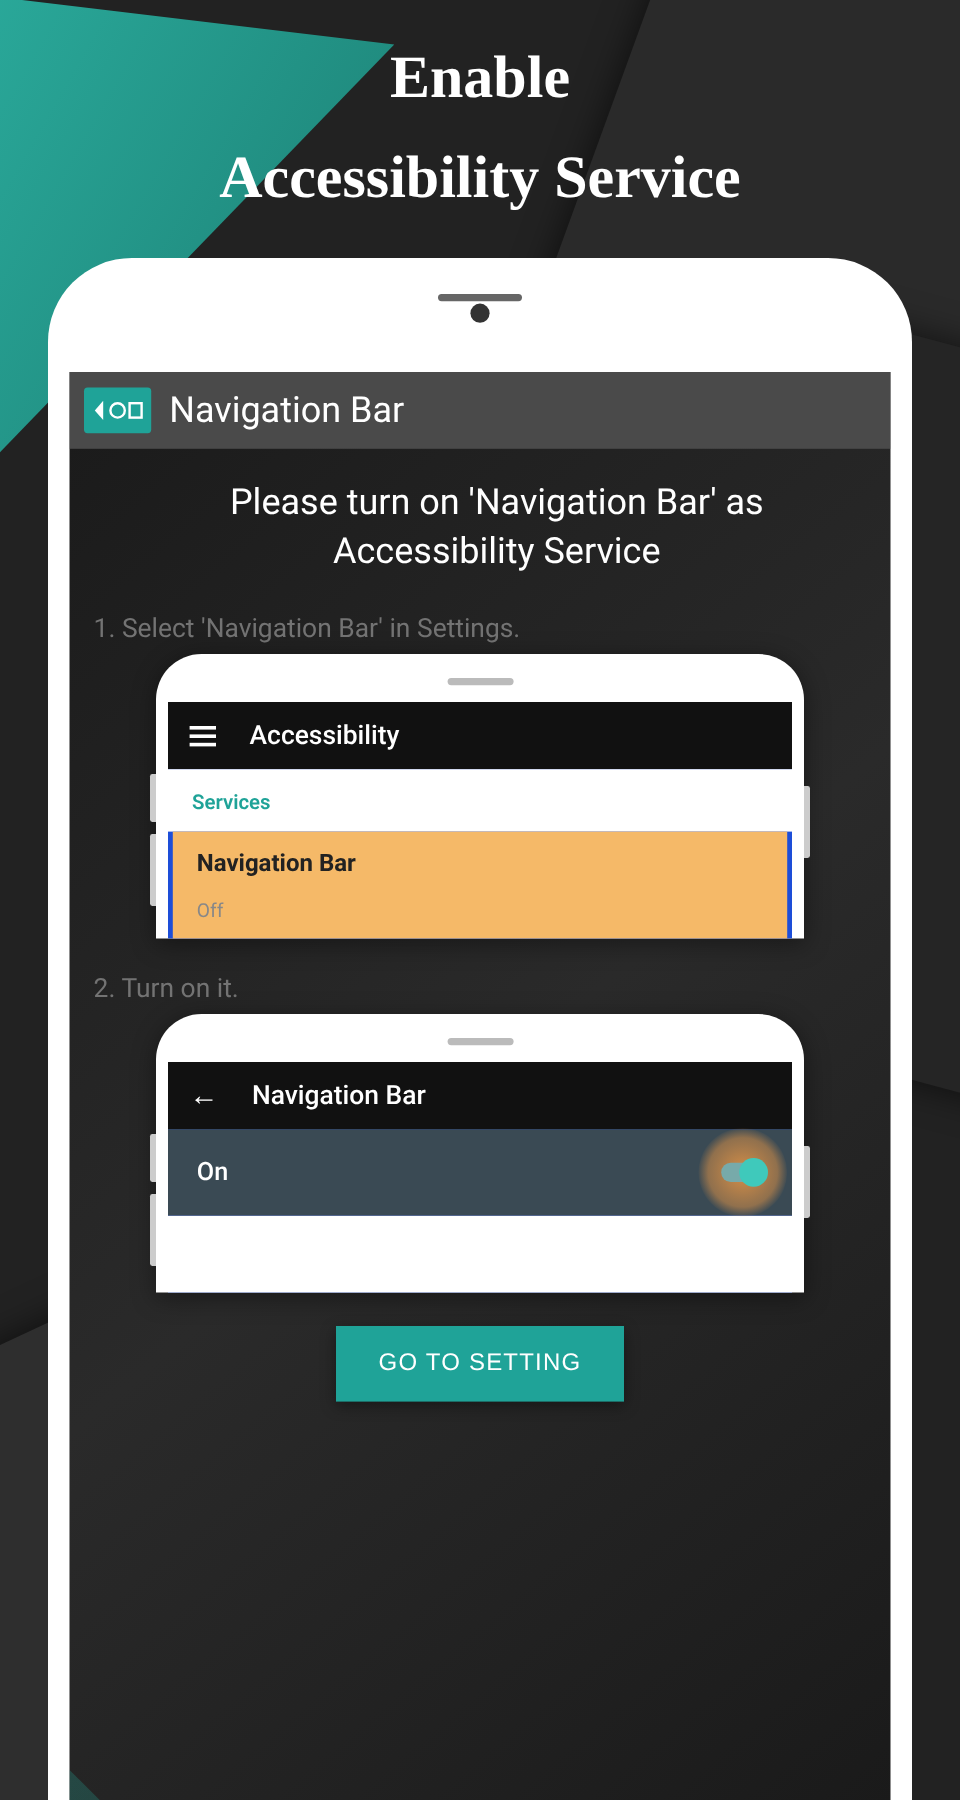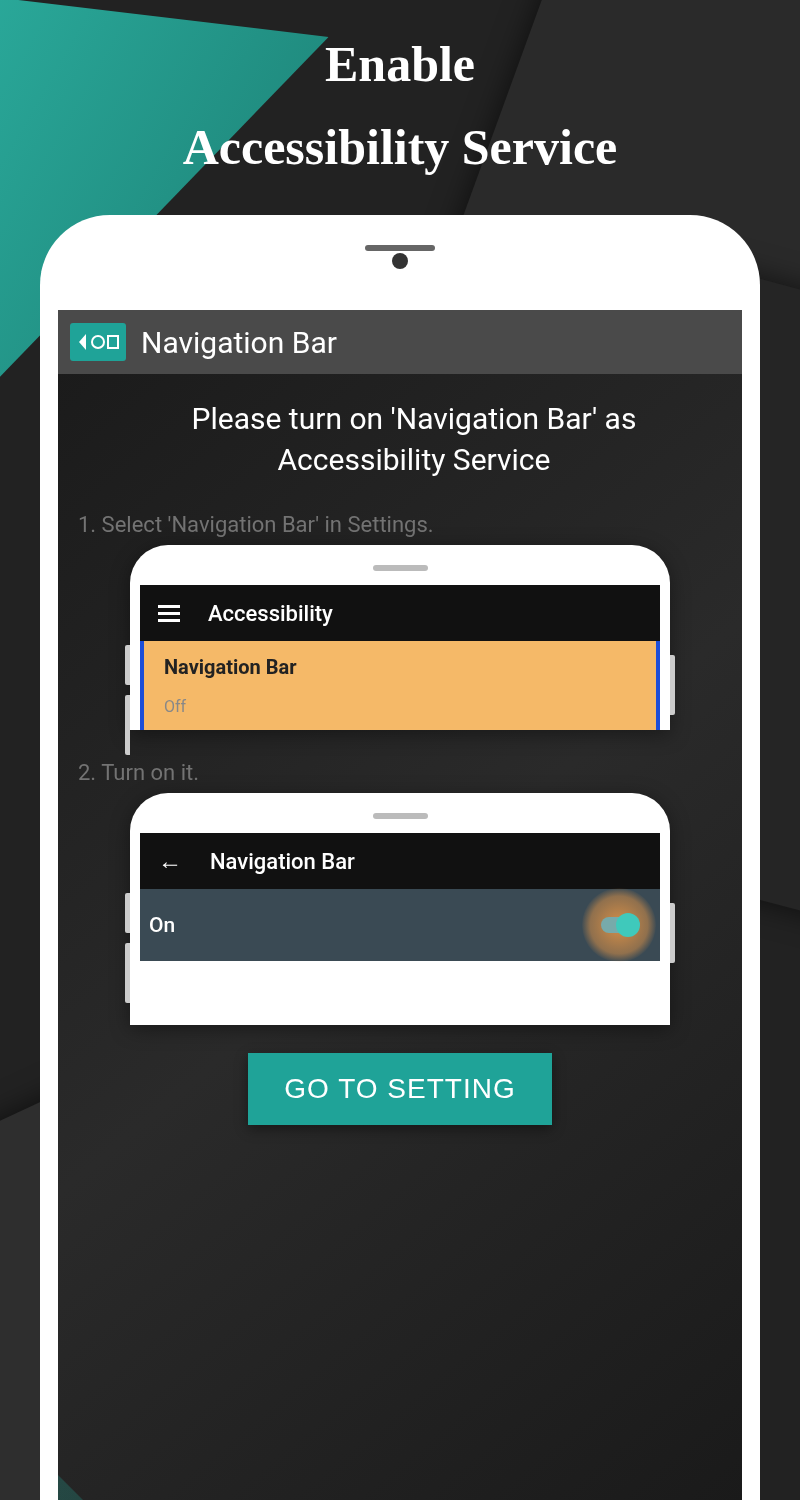--- a/index.html
+++ b/index.html
@@ -164,21 +164,21 @@
   margin: 0 4px 4px;
 }
 .highlight-row .n { font-size:20px; font-weight:700; color:#222; }
 .highlight-row .s { font-size:16px; color:#888; margin-top:18px;}
 
 .toggle-row {
   background: #3a4a54;
   height: 72px;
   display: flex;
   align-items: center;
-  padding: 0 9px;
+  padding: 0 24px;
   position: relative;
 }
 .toggle-label { color:#fff; font-size:21px; font-weight:500; }
 .toggle-highlight {
   position: absolute;
   right: 4px; top: 50%;
   transform: translateY(-50%);
   width: 74px; height: 74px;
   background: radial-gradient(circle, rgba(230,150,70,0.9) 0%, rgba(230,150,70,0.5) 55%, rgba(230,150,70,0) 72%);
   border-radius: 50%;
@@ -193,21 +193,21 @@
 }
 .white-pad { background:#fff; height:64px; }
 
 .go-btn {
   position: relative;
   display: block;
   margin: 28px auto 0;
   background: #1fa398;
   color: #fff;
   border: none;
-  font-size: 28px;
+  font-size: 20px;
   letter-spacing: 1px;
   padding: 20px 36px;
   cursor: pointer;
   box-shadow: 0 4px 12px rgba(0,0,0,0.4);
 }
 </style>
 </head>
 <body>
 
 <div class="bg-wrap">
@@ -255,20 +255,21 @@
       <div class="mini-speaker"></div>
       <div class="mini-screen">
         <div class="mini-header">
           <div class="hamburger">
               <span></span>
               <span></span>
               <span></span>
             </div>
           <div class="mini-title">Accessibility</div>
         </div>
+        <div class="services-label">Services</div>
         <div class="highlight-row">
           <div class="n">Navigation Bar</div>
           <div class="s">Off</div>
         </div>
       </div>
     </div>
 
     <div class="step">2. Turn on it.</div>
 
     <div class="mini-phone">

